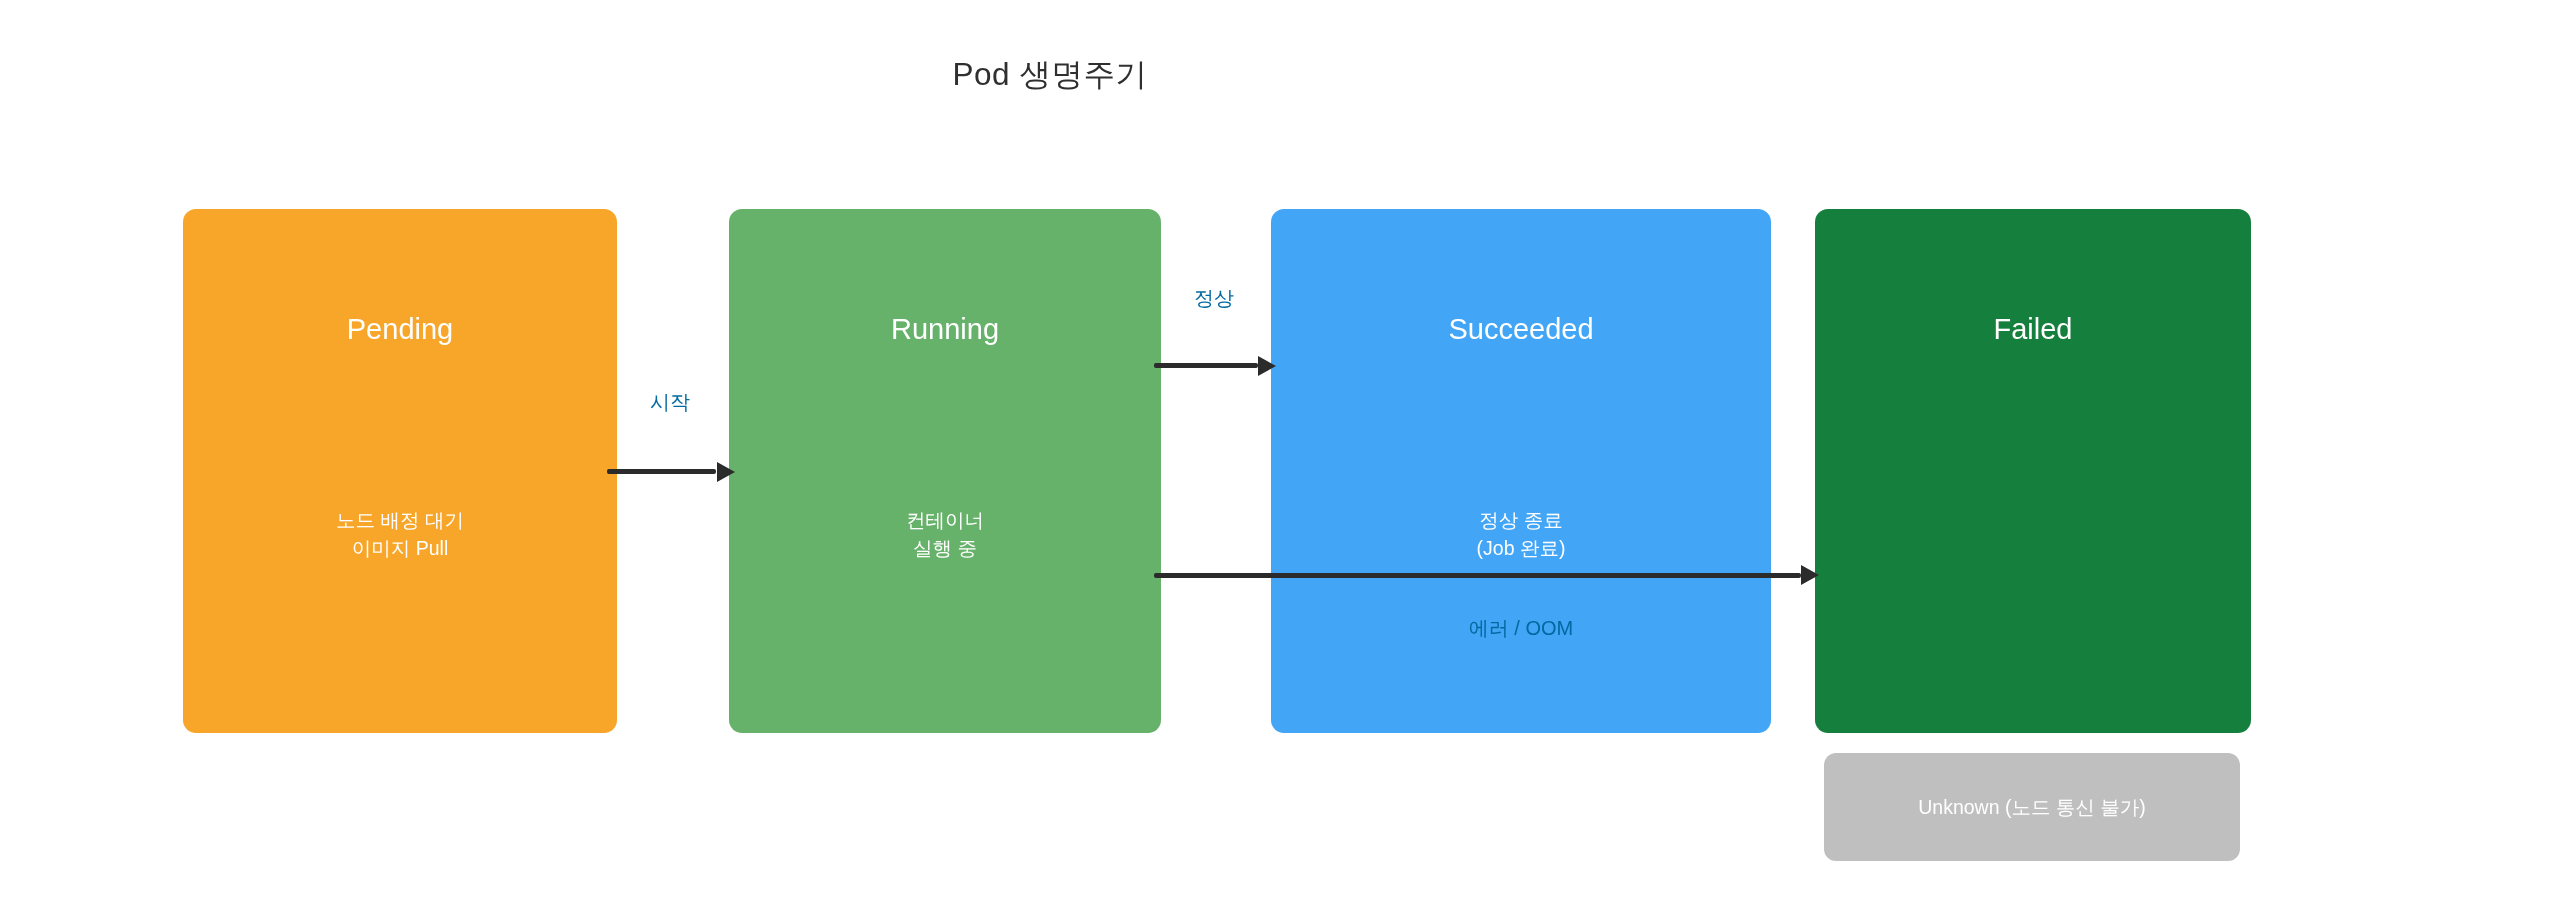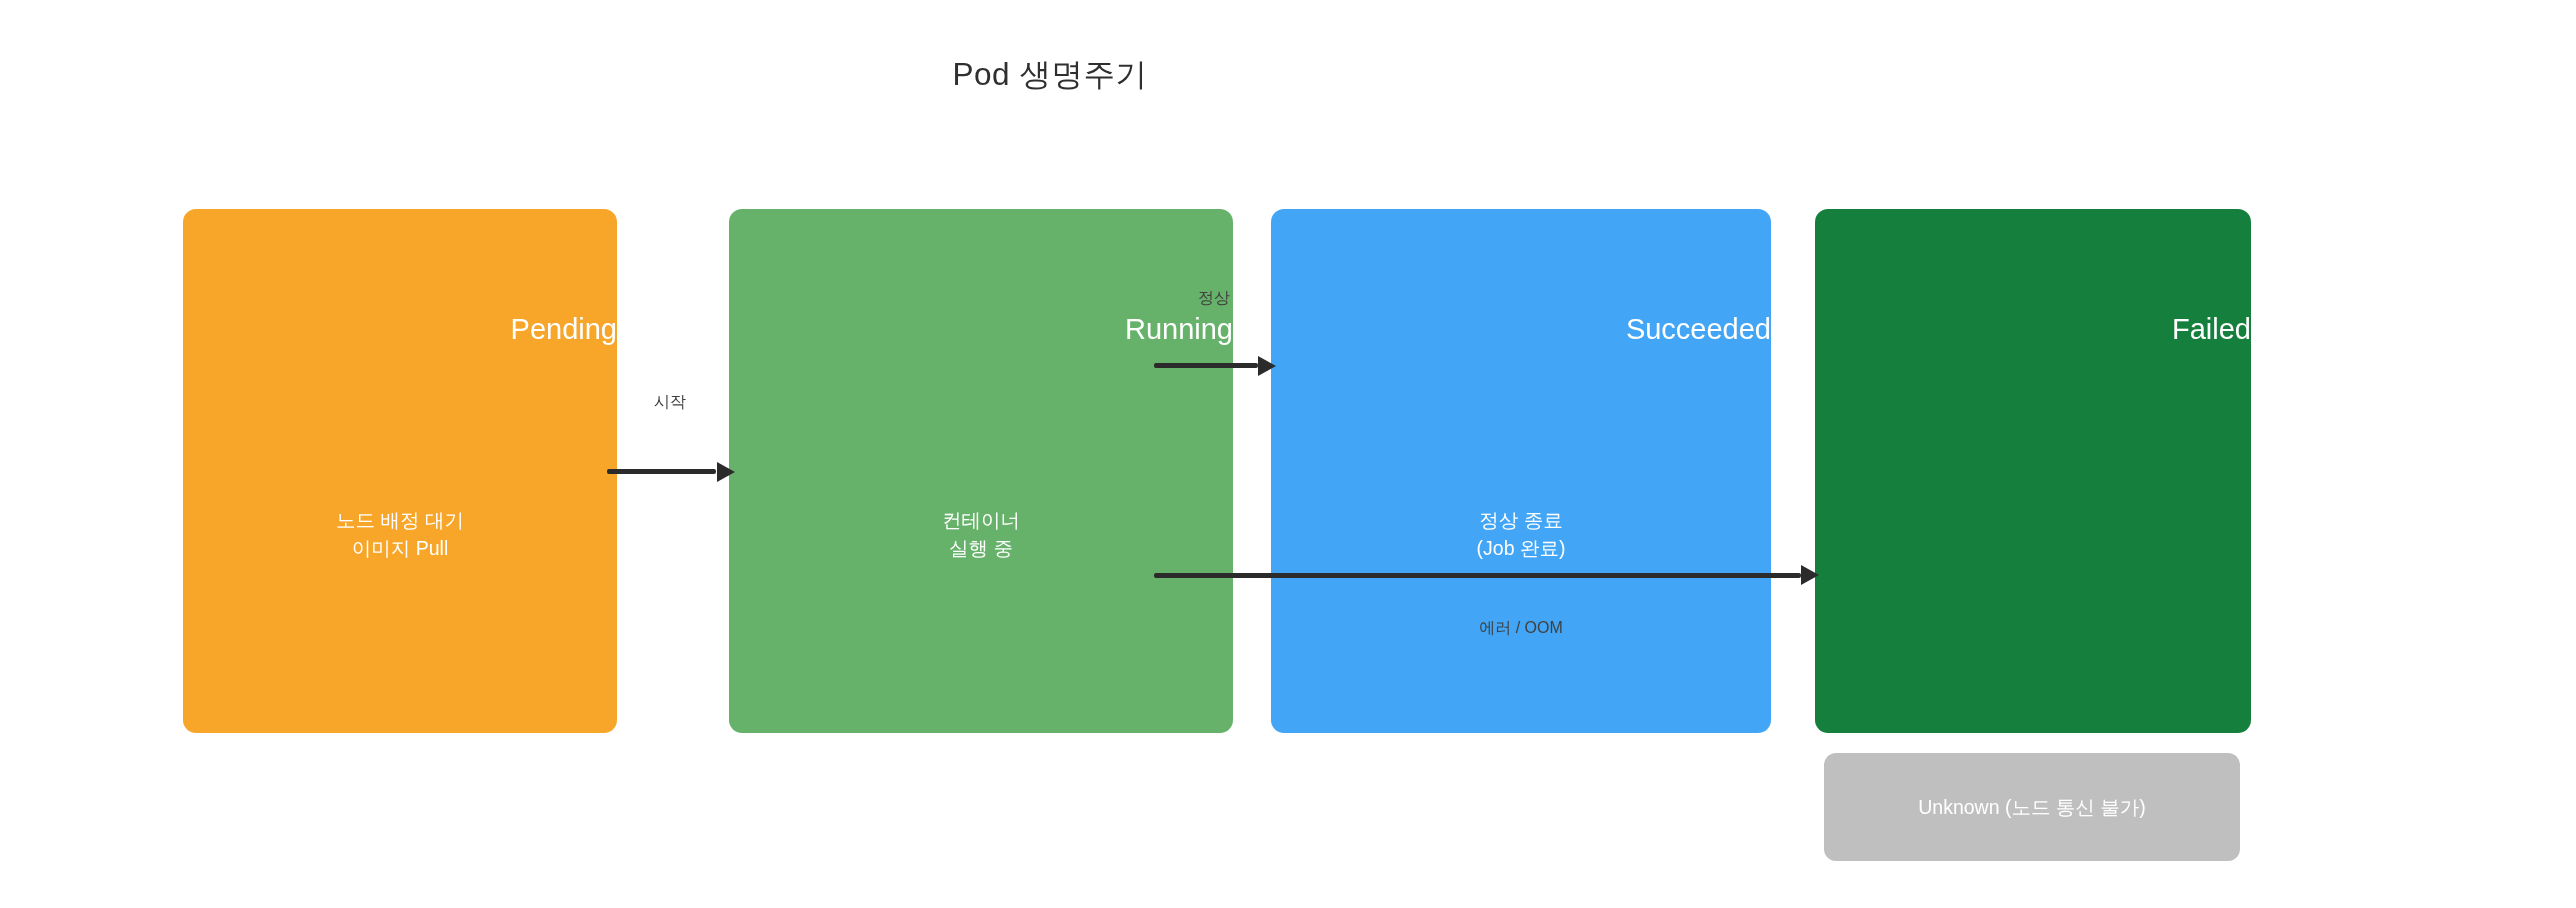--- a/index.html
+++ b/index.html
@@ -26,29 +26,29 @@
     letter-spacing: 0.5px;
   }
   .node {
     position: absolute;
     top: 209px;
     height: 524px;
     border-radius: 13px;
     color: #ffffff;
   }
   .node-pending   { left: 183px;  width: 434px; background: #F7A62A; }
-  .node-running   { left: 729px;  width: 504px; background: #67B26A; }
+  .node-running   { left: 729px;  width: 432px; background: #67B26A; }
   .node-succeeded { left: 1271px; width: 500px; background: #42A5F5; }
   .node-failed    { left: 1815px; width: 436px; background: #15803d; }
   .node-title {
     position: absolute;
     top: 104px;
     left: 0;
     right: 0;
-    text-align: right;
+    text-align: center;
     font-size: 29px;
     color: #ffffff;
   }
   .node-sub {
     position: absolute;
     top: 298px;
     left: 0;
     right: 0;
     text-align: center;
     font-size: 19.5px;
@@ -79,22 +79,22 @@
   .edge-head {
     position: absolute;
     width: 0;
     height: 0;
     border-top: 10.2px solid transparent;
     border-bottom: 10.2px solid transparent;
     border-left: 18.5px solid #2b2b2b;
   }
   .edge-label {
     position: absolute;
-    font-size: 16px;
-    color: #404040;
+    font-size: 20px;
+    color: #0369a1;
     transform: translate(-50%, -50%);
     white-space: nowrap;
   }
   .edge-start-line  { left: 607px;  top: 469px; width: 109px; }
   .edge-start-head  { left: 717px;  top: 462px; }
   .edge-start-label { left: 670px;  top: 402px; }
 
   .edge-ok-line  { left: 1154px; top: 363px; width: 104px; }
   .edge-ok-head  { left: 1258px; top: 356px; }
   .edge-ok-label { left: 1214px; top: 298px; }

